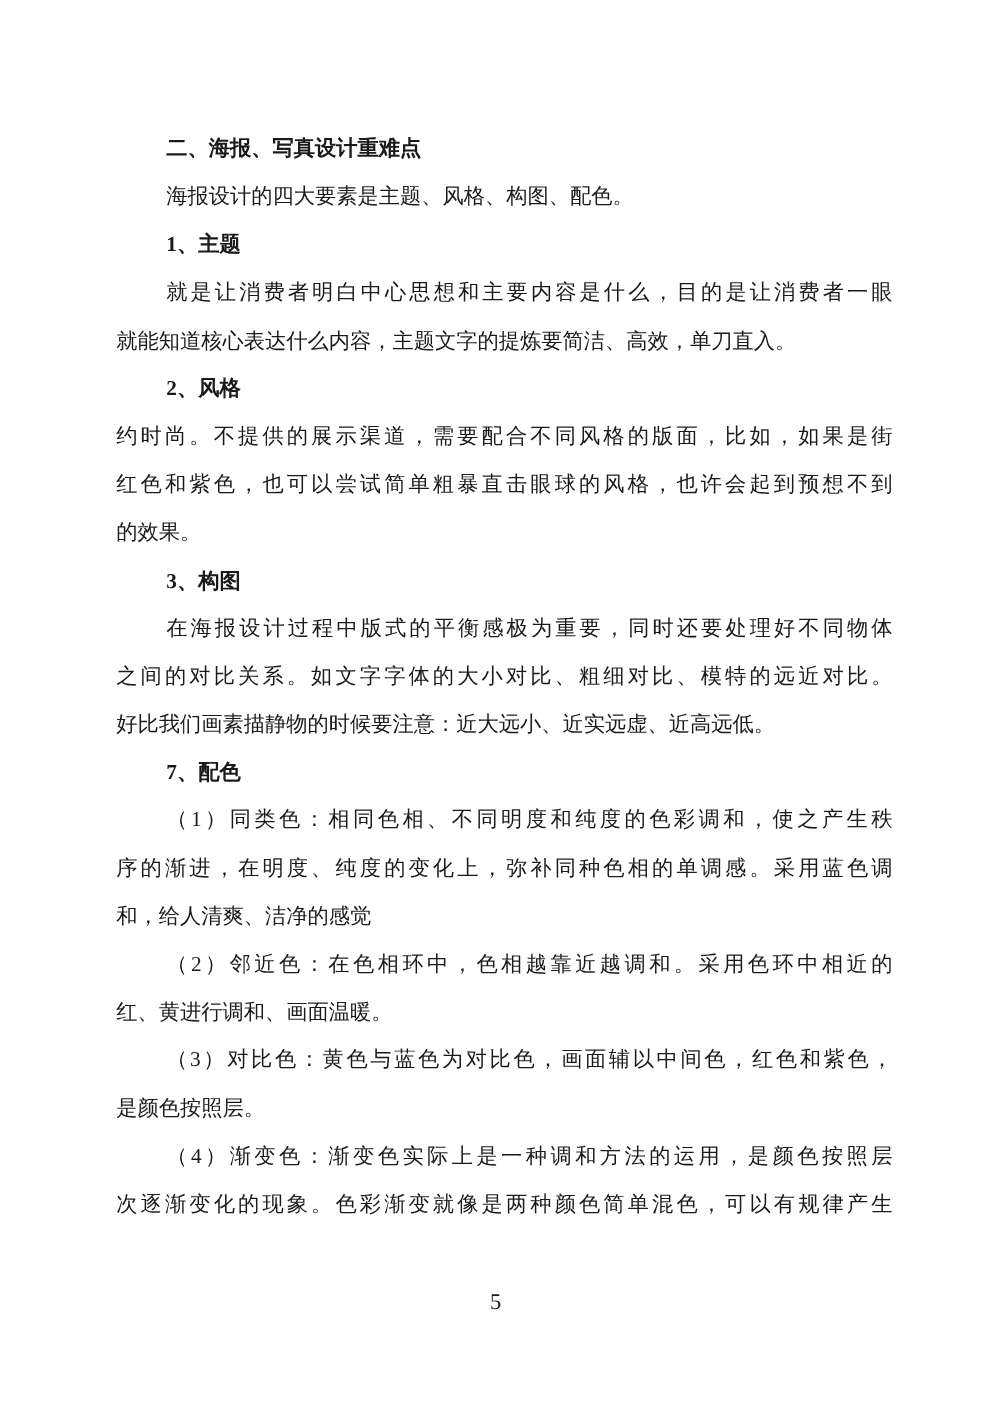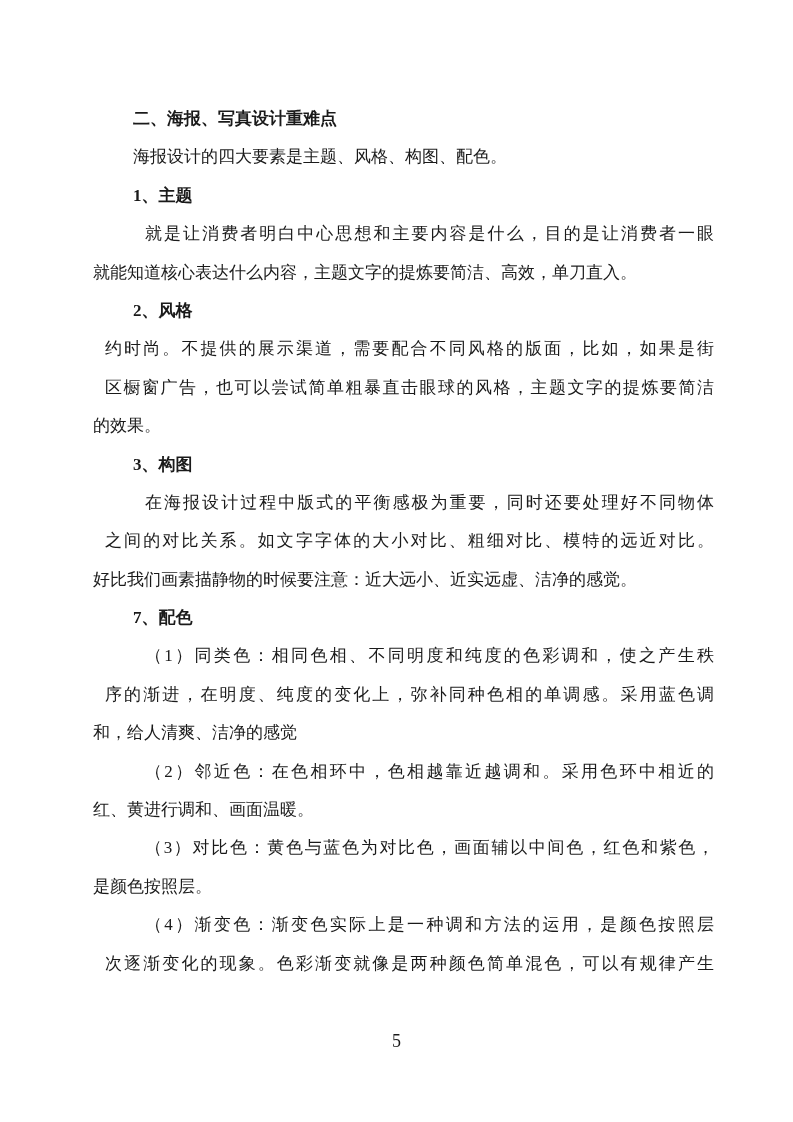--- a/index.html
+++ b/index.html
@@ -30,21 +30,20 @@
   }
   .line.indent {
     text-indent: 40px;
   }
   .line.heading {
     font-weight: bold;
   }
   .line.stretch {
     text-align: justify;
     text-align-last: justify;
-    margin-left: 12px;
   }
   .footer {
     position: absolute;
     left: 0;
     top: 1022px;
     width: 793px;
     text-align: center;
     font-size: 18px;
     line-height: 38.4px;
     color: #1a1a1a;
@@ -55,26 +54,26 @@
 
 <div class="page">
   <div class="content">
     <div class="line heading indent">二、海报、写真设计重难点</div>
     <div class="line indent">海报设计的四大要素是主题、风格、构图、配色。</div>
     <div class="line heading indent">1、主题</div>
     <div class="line indent stretch">就是让消费者明白中心思想和主要内容是什么，目的是让消费者一眼</div>
     <div class="line">就能知道核心表达什么内容，主题文字的提炼要简洁、高效，单刀直入。</div>
     <div class="line heading indent">2、风格</div>
     <div class="line stretch">约时尚。不提供的展示渠道，需要配合不同风格的版面，比如，如果是街</div>
-    <div class="line stretch">区橱窗广告，也可以尝试简单粗暴直击眼球的风格，主题文字的提炼要简洁</div>
+    <div class="line stretch">红色和紫色，也可以尝试简单粗暴直击眼球的风格，也许会起到预想不到</div>
     <div class="line">的效果。</div>
     <div class="line heading indent">3、构图</div>
     <div class="line indent stretch">在海报设计过程中版式的平衡感极为重要，同时还要处理好不同物体</div>
     <div class="line stretch">之间的对比关系。如文字字体的大小对比、粗细对比、模特的远近对比。</div>
-    <div class="line">好比我们画素描静物的时候要注意：近大远小、近实远虚、洁净的感觉。</div>
+    <div class="line">好比我们画素描静物的时候要注意：近大远小、近实远虚、近高远低。</div>
     <div class="line heading indent">7、配色</div>
     <div class="line indent stretch">（1）同类色：相同色相、不同明度和纯度的色彩调和，使之产生秩</div>
     <div class="line stretch">序的渐进，在明度、纯度的变化上，弥补同种色相的单调感。采用蓝色调</div>
     <div class="line">和，给人清爽、洁净的感觉</div>
     <div class="line indent stretch">（2）邻近色：在色相环中，色相越靠近越调和。采用色环中相近的</div>
     <div class="line">红、黄进行调和、画面温暖。</div>
     <div class="line indent stretch">（3）对比色：黄色与蓝色为对比色，画面辅以中间色，红色和紫色，</div>
     <div class="line">是颜色按照层。</div>
     <div class="line indent stretch">（4）渐变色：渐变色实际上是一种调和方法的运用，是颜色按照层</div>
     <div class="line stretch">次逐渐变化的现象。色彩渐变就像是两种颜色简单混色，可以有规律产生</div>

